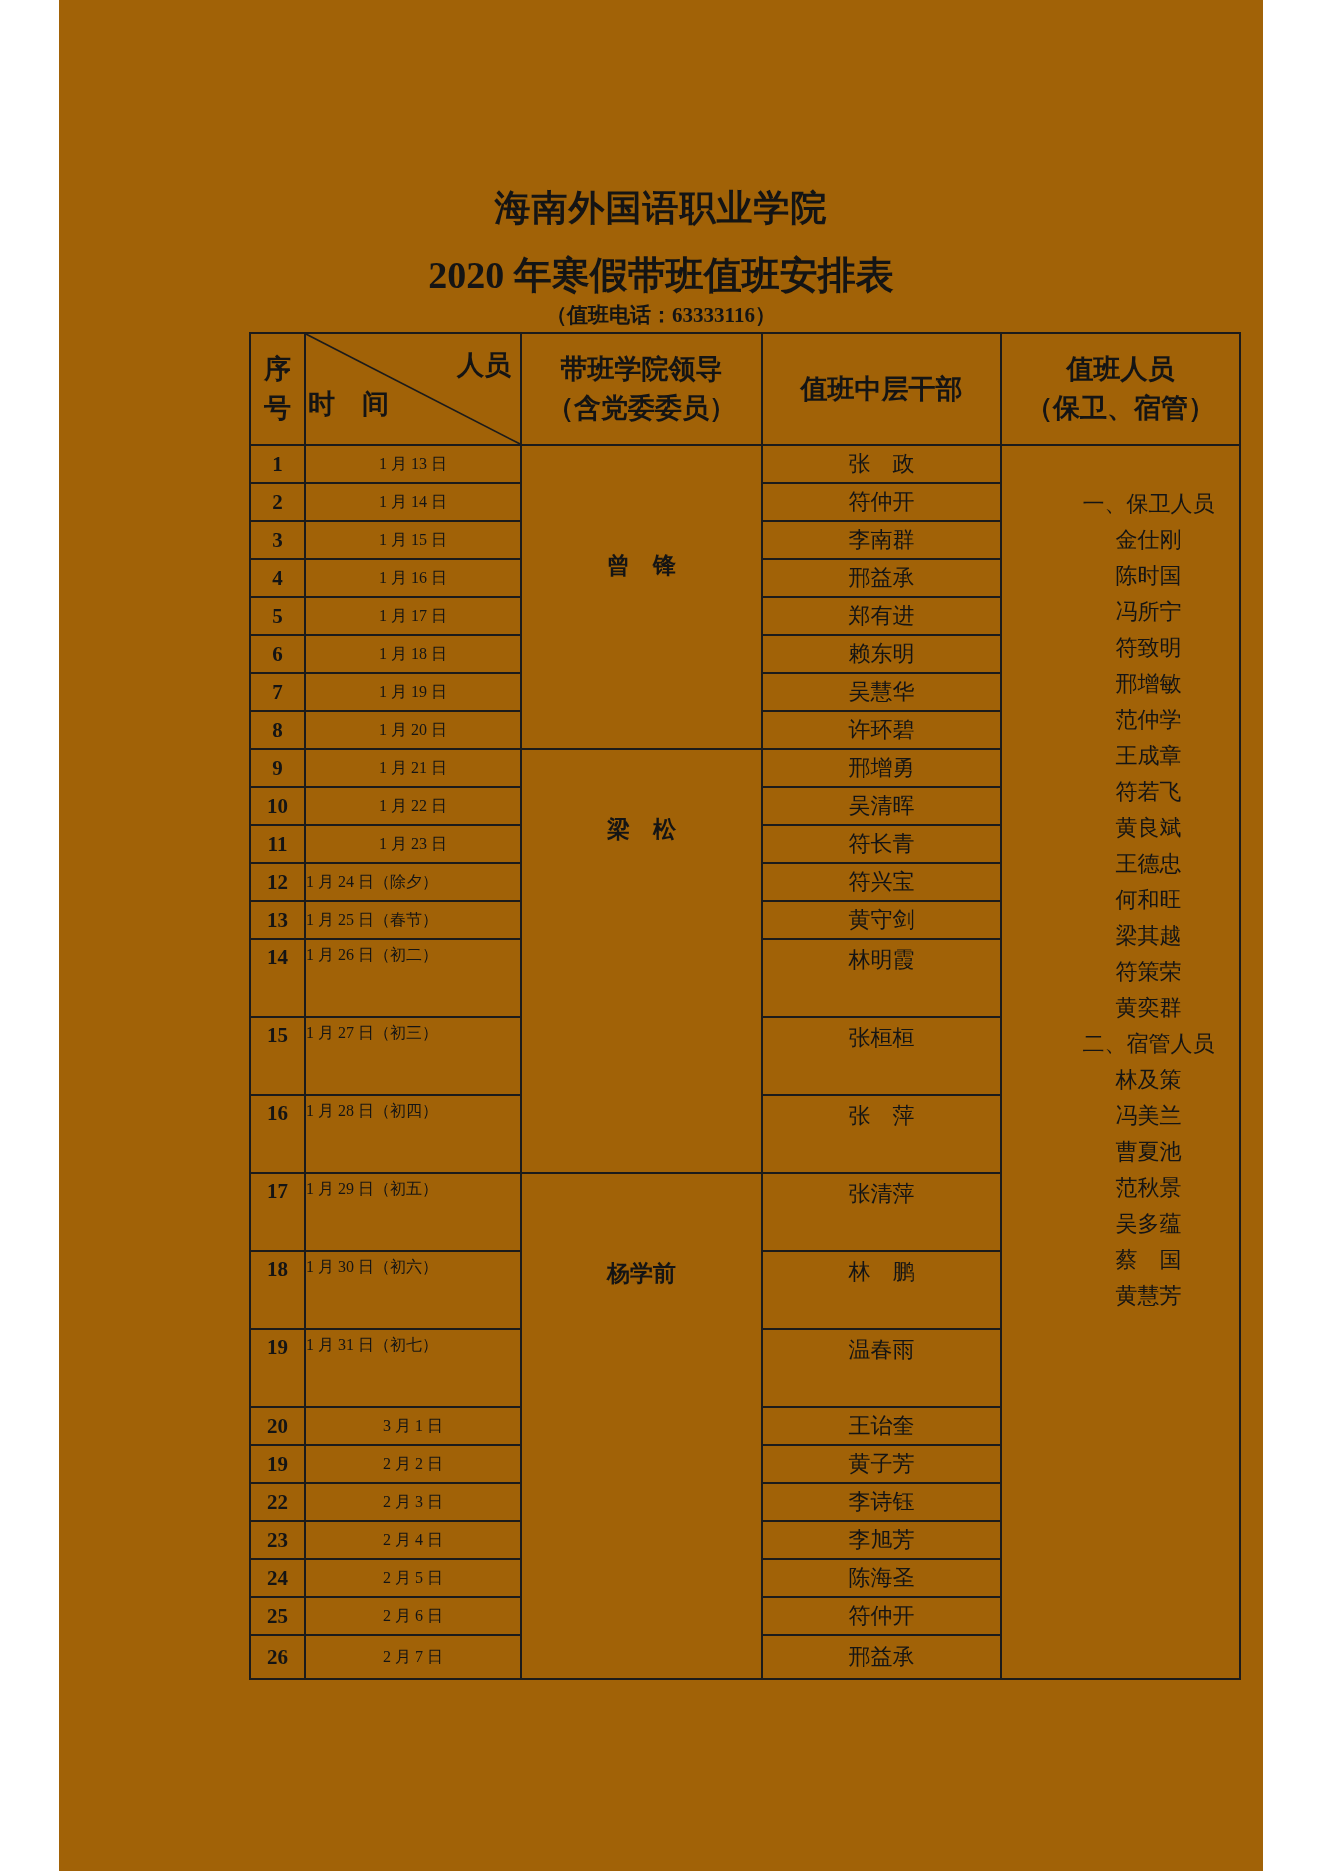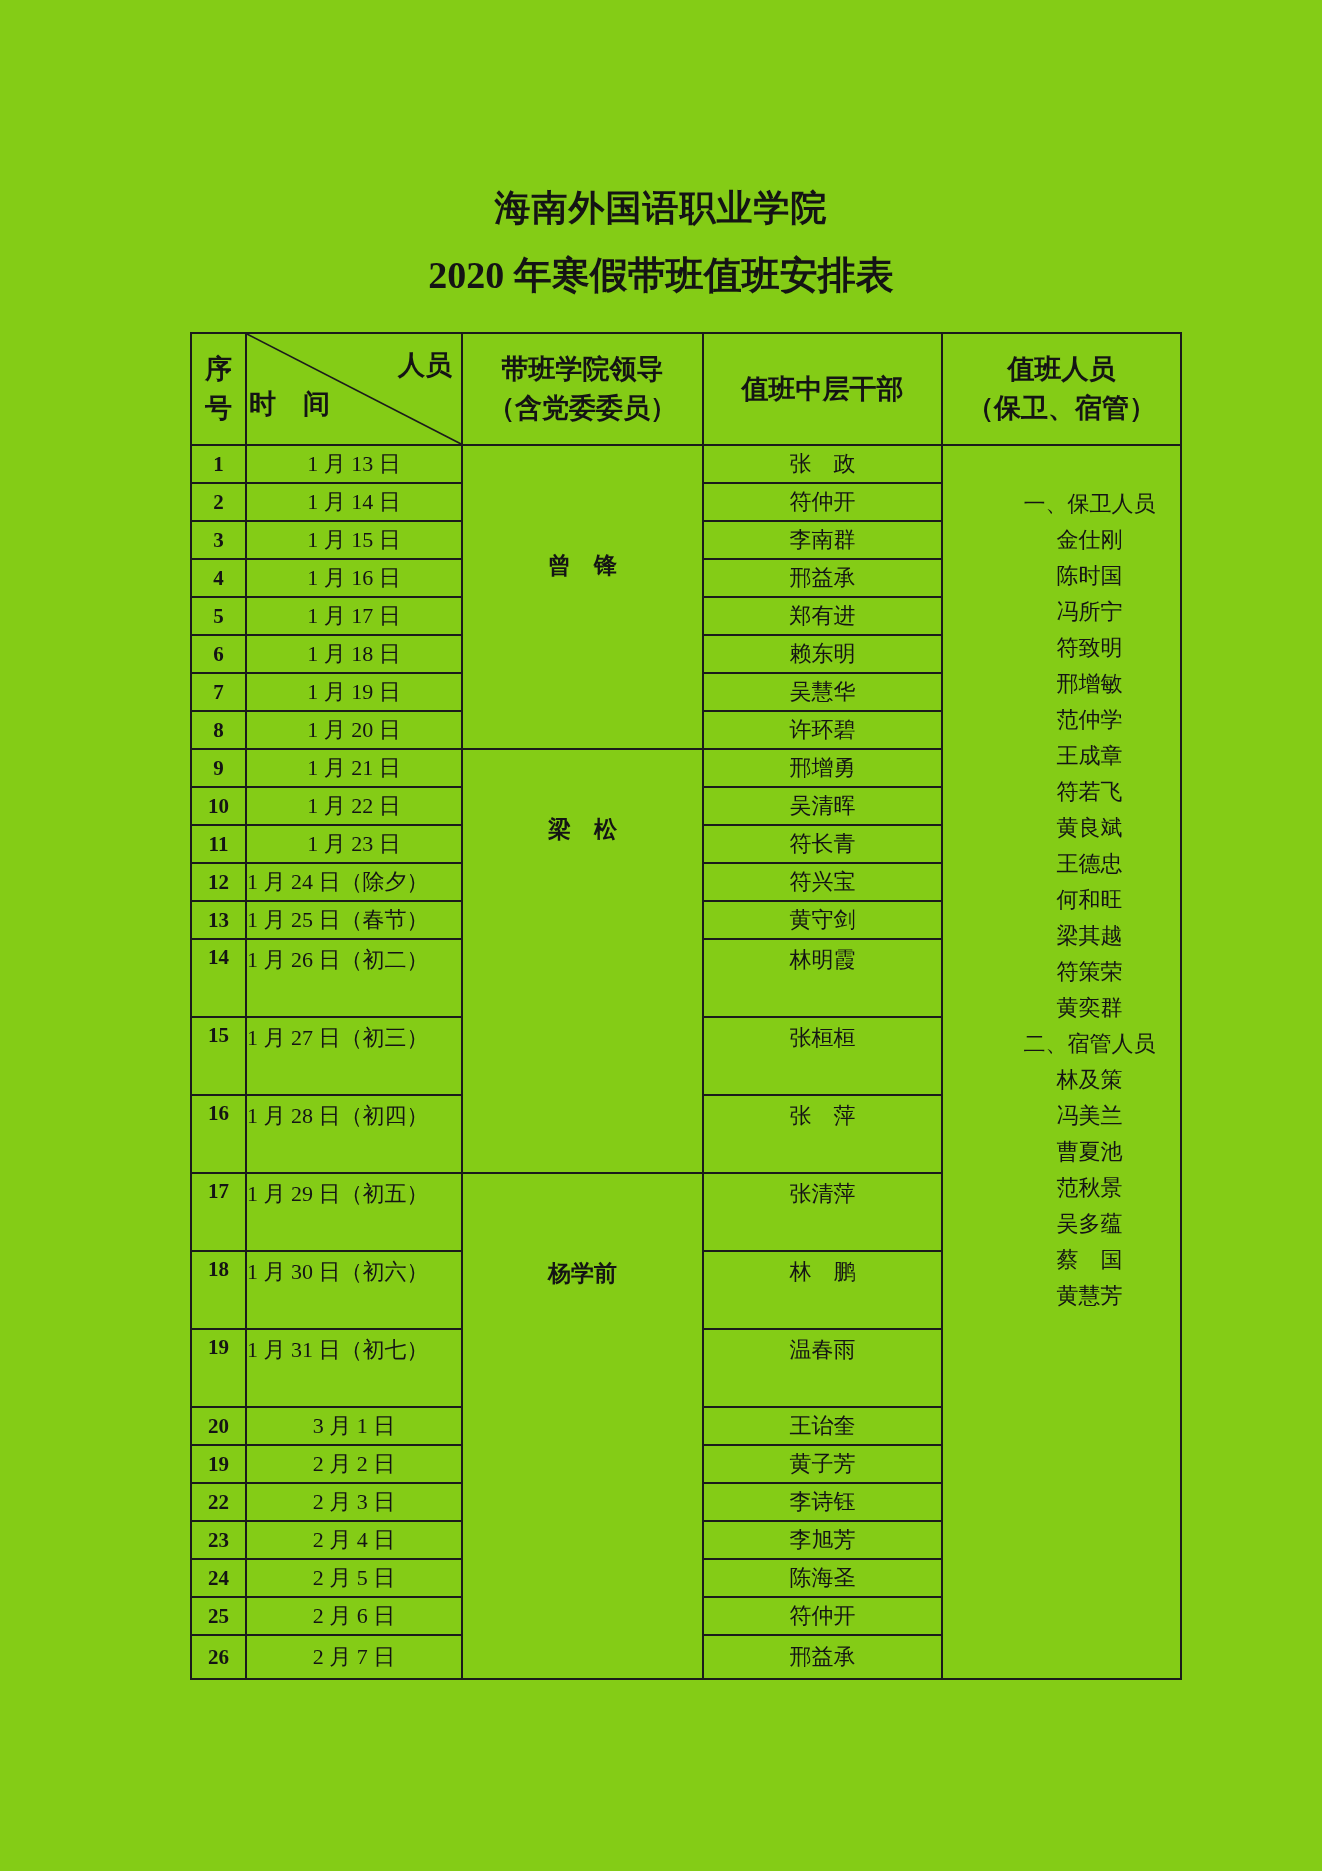--- a/index.html
+++ b/index.html
@@ -1,20 +1,20 @@
 <!DOCTYPE html>
 <html><head>
 <meta charset="utf-8">
 <style>
   * { margin:0; padding:0; box-sizing:border-box; }
   html,body { background:#ffffff; }
   body { font-family:"Liberation Serif","DejaVu Serif",serif; color:#141414; }
   .page {
-    position:relative; width:1322px; height:1871px;
-    background:#84cc16; overflow:hidden; margin:0 auto;
+    position:relative; width:1204px; height:1871px;
+    background:#a16207; overflow:hidden; margin:0 auto;
   }
   .doc-title {
     position:absolute; top:184px; left:0; width:100%;
     text-align:center; font-size:36px; font-weight:bold; letter-spacing:1px;
   }
   .doc-subtitle {
     position:absolute; top:250px; left:0; width:100%;
     text-align:center; font-size:38px; font-weight:bold;
   }
   .phone-note {
@@ -36,21 +36,21 @@
   th.h-pre { white-space:pre-line; line-height:1.45; }
   th.h-diag { position:relative; padding:0; }
   th.h-diag svg { position:absolute; left:0; top:0; width:100%; height:100%; display:block; }
   .diag-top { position:absolute; top:13px; right:9px; font-size:27px; font-weight:bold; }
   .diag-bottom { position:absolute; top:52px; left:2px; font-size:27px; font-weight:bold; }
   
   tr.r { height:38px; }
   tr.r.tall { height:78px; }
   tr.r.last { height:44px; }
   td.no { font-size:21px; text-align:center; vertical-align:middle; font-weight:bold; }
-  td.date { font-size:22px; text-align:center; vertical-align:middle;border-radius:7px; }
+  td.date { font-size:16px; text-align:center; vertical-align:middle;border-radius:7px; }
   td.date.left { text-align:left; padding-left:0; }
   td.cadre { font-size:22px; text-align:center; vertical-align:middle; }
   tr.tall td.no, tr.tall td.date, tr.tall td.cadre {
     vertical-align:top; padding-top:5px;
   }
   td.leader {
     font-size:23px; font-weight:bold; text-align:center; vertical-align:top;
   }
   td.leader-1 { padding-top:104px; }
   td.leader-2 { padding-top:64px; }
@@ -59,20 +59,21 @@
   .duty-list { width:100%; text-align:center;margin-left:28px; }
   .duty-item { font-size:22px; line-height:36px; }
 </style>
 </head>
 <body>
 
 <div class="page">
 
   <div class="doc-title">海南外国语职业学院</div>
   <div class="doc-subtitle">2020 年寒假带班值班安排表</div>
+  <div class="phone-note">（值班电话：63333116）</div>
 
   <table class="schedule">
     <colgroup>
       <col style="width:55px">
       <col style="width:216px">
       <col style="width:241px">
       <col style="width:239px">
       <col style="width:239px">
     </colgroup>
 

